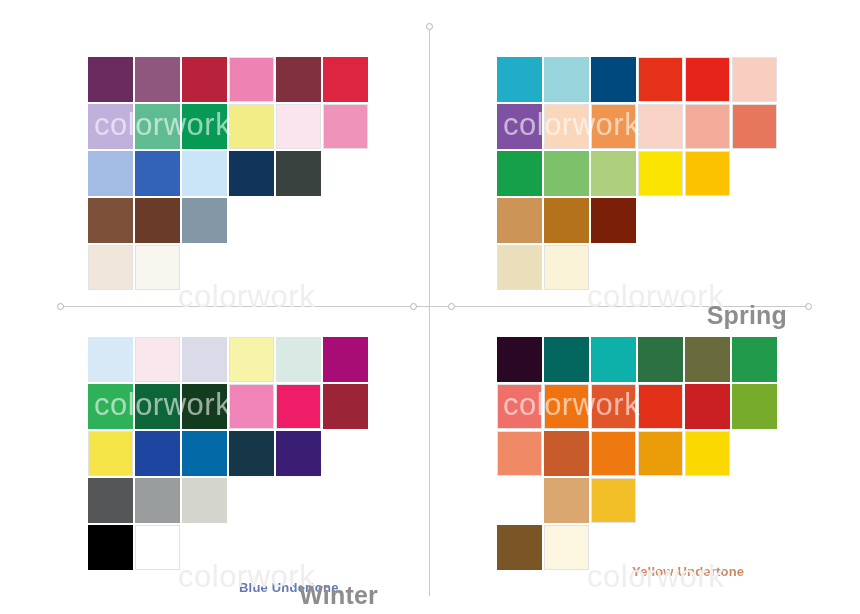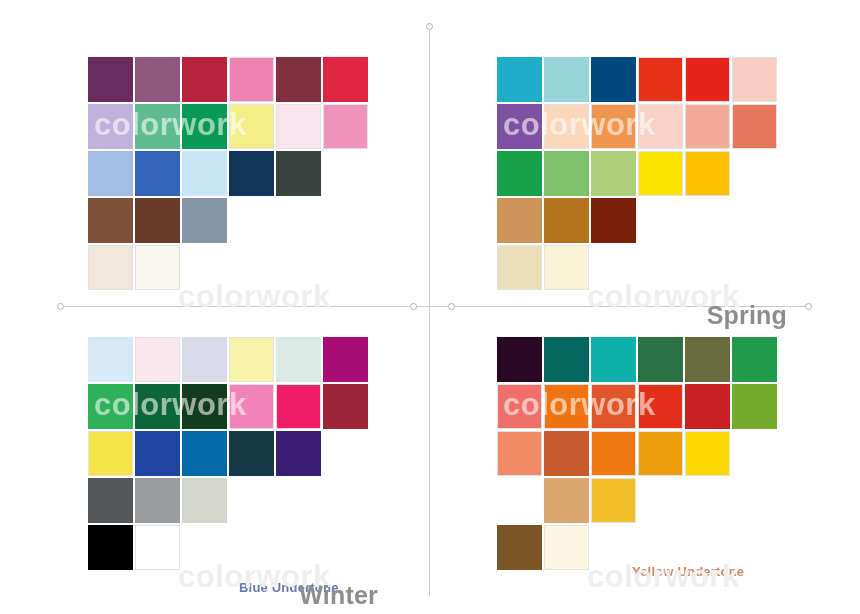--- a/index.html
+++ b/index.html
@@ -75,21 +75,21 @@
   }
   .swatch.outlined {
     box-sizing: border-box;
     border: 1px solid #e2e2e2;
   }
 
   
   .wm {
     position: absolute;
     font-family: "Liberation Sans", sans-serif;
-    font-weight: 700;
+    font-weight: 400;
     color: rgba(255,255,255,0.58);
     letter-spacing: 0.5px;
     white-space: nowrap;
     pointer-events: none;
     user-select: none;
   }
   .wm-top {
     font-size: 31px;
     left: 6px;
     top: 50px;

